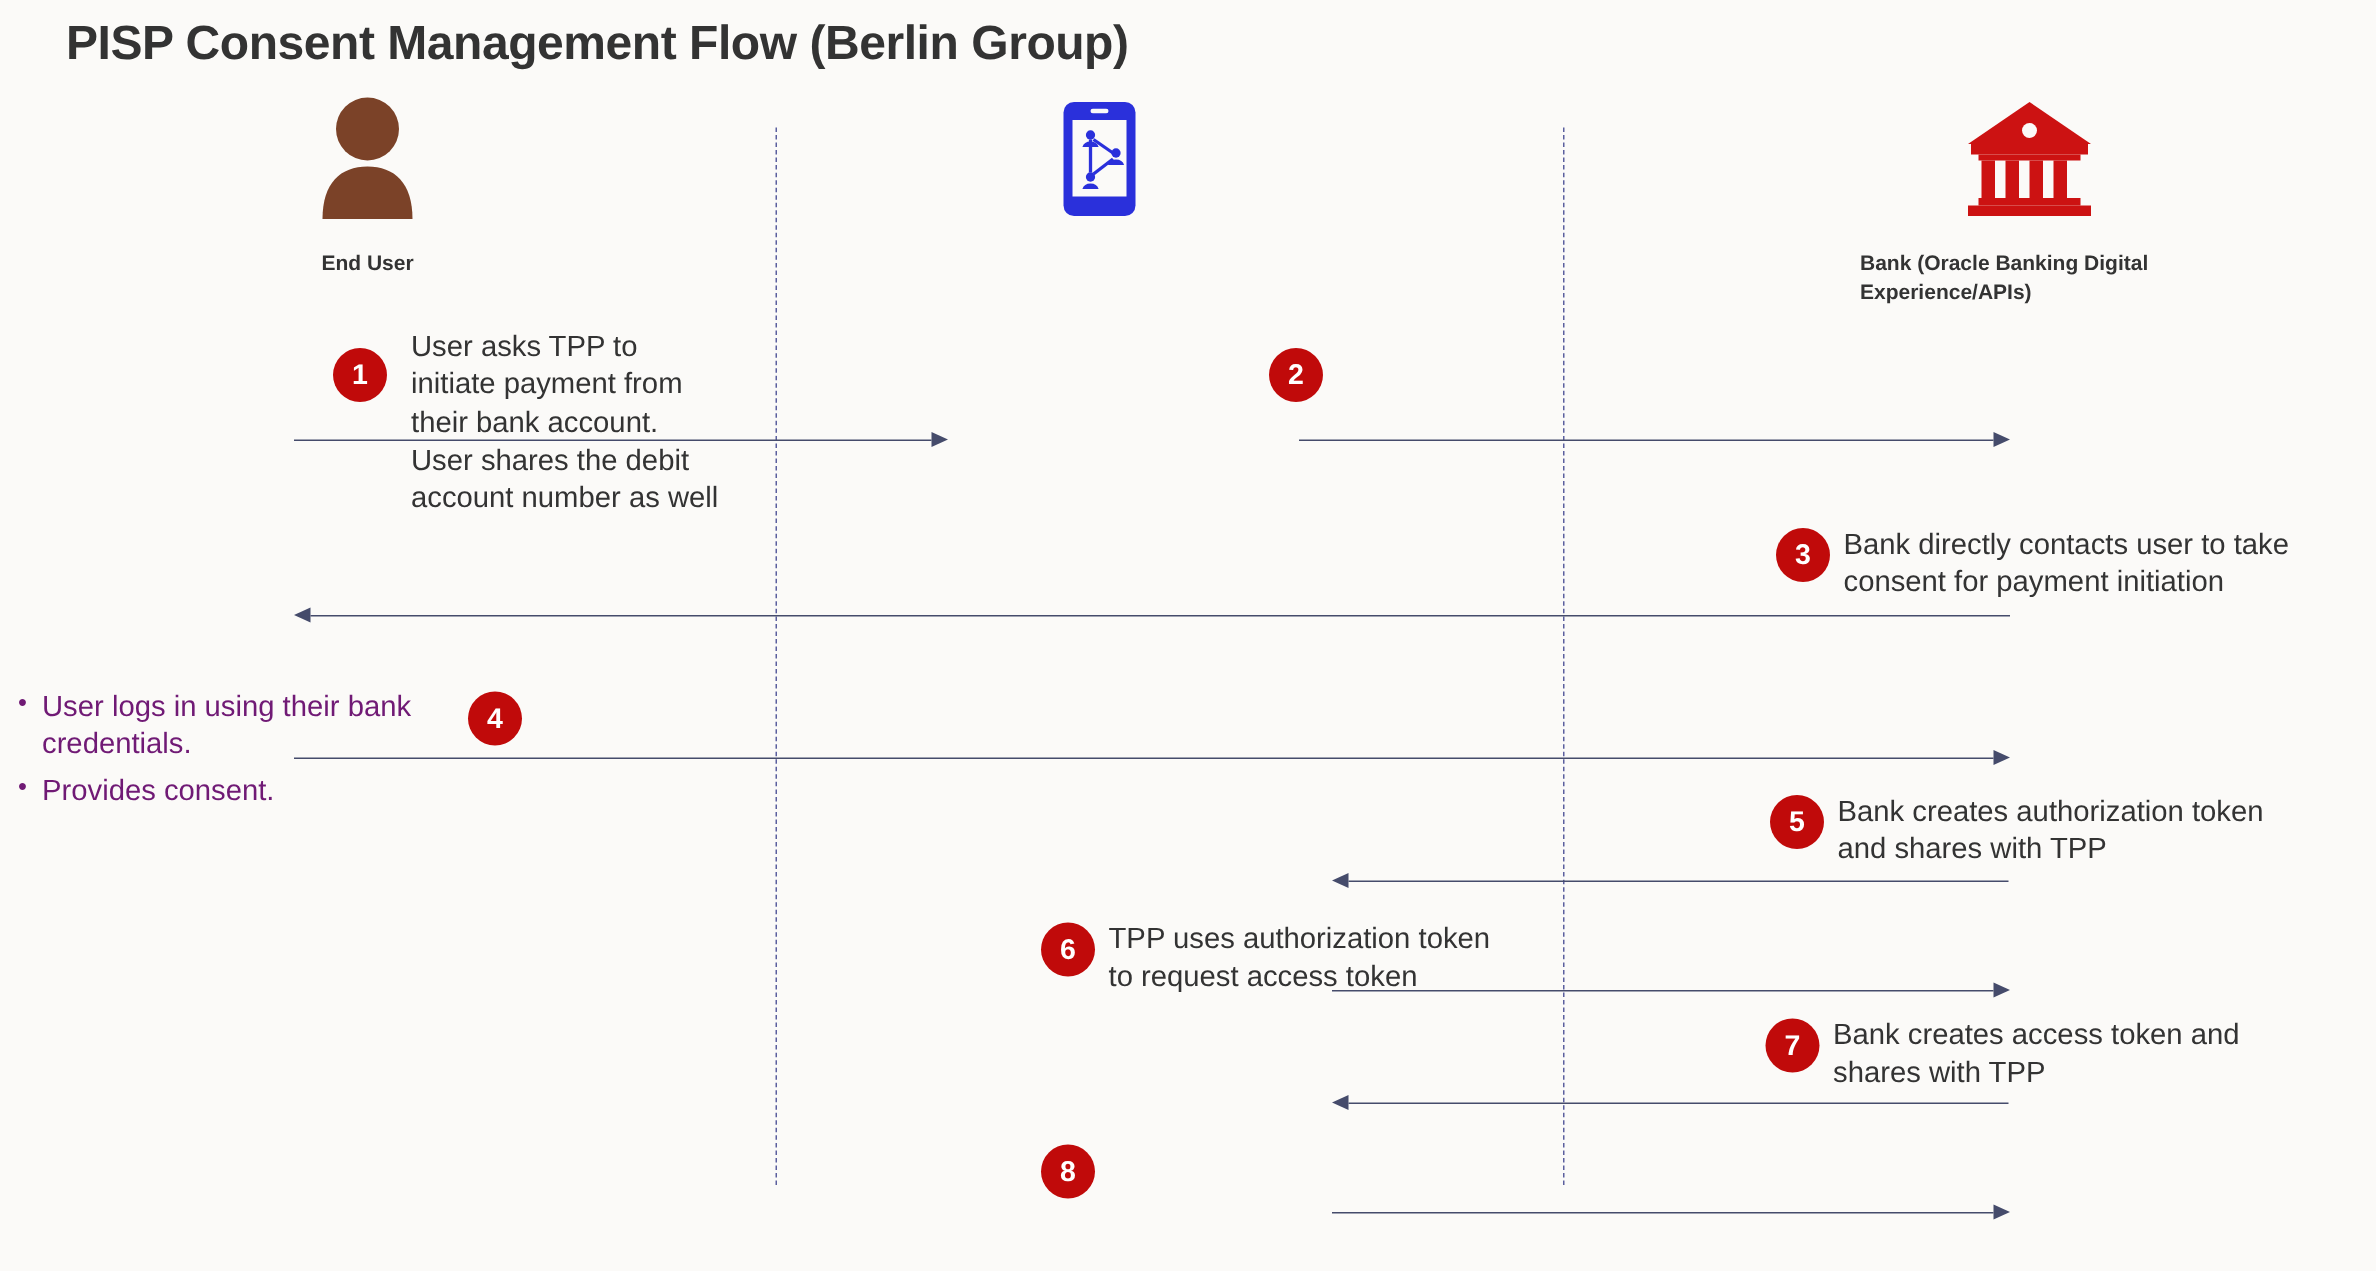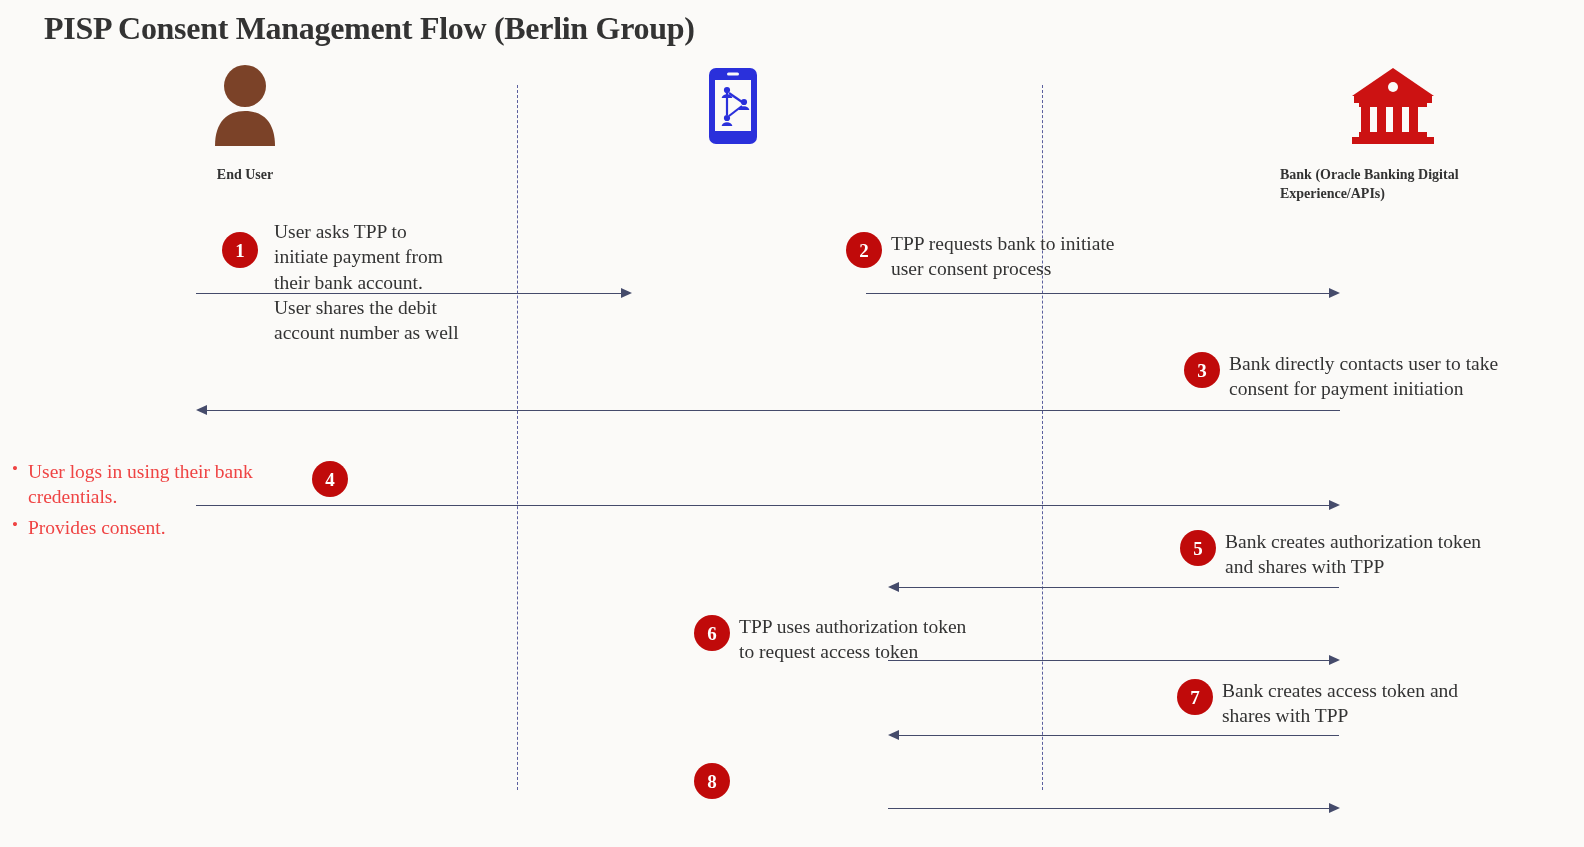--- a/index.html
+++ b/index.html
@@ -5,21 +5,21 @@
   html, body {
     margin: 0;
     padding: 0;
     background: #FBFAF8;
   }
   #canvas {
     position: relative;
     width: 1584px;
     height: 847px;
     background: #FBFAF8;
-    font-family: Liberation Serif, serif;
+    font-family: Liberation Sans, sans-serif;
     overflow: hidden;
   }
 
   
   #diagram-title {
     position: absolute;
     left: 44px;
     top: 10px;
     font-size: 32px;
     font-weight: bold;
@@ -99,21 +99,21 @@
     font-size: 19.5px;
     color: #333333;
     line-height: 1.30;
     white-space: pre-line;
   }
 
   
   .step-list {
     position: absolute;
     font-size: 19.5px;
-    color: #ef4444;
+    color: #701a75;
     line-height: 1.30;
   }
   .step-list ul {
     margin: 0;
     padding: 0;
     list-style: none;
   }
   .step-list li {
     position: relative;
     padding-left: 22px;
@@ -161,21 +161,21 @@
             <path d="M15.6 32 a5.6 5 0 0 1 10.8 0 z"></path>
           <circle cx="38" cy="36" r="3.1"></circle>
             <path d="M32.6 44 a5.6 5 0 0 1 10.8 0 z"></path>
           <circle cx="21" cy="52" r="3.1"></circle>
             <path d="M15.6 60 a5.6 5 0 0 1 10.8 0 z"></path>
         </g>
       </svg>
     </div>
   </div>
 
-  <div class="actor" style="left:1275px; top:62px; width:275px; text-align:left;">
+  <div class="actor" style="left:1235px; top:62px; width:275px; text-align:left;">
     <div class="actor-icon" style="justify-content:flex-start; padding-left:75px;">
       <svg width="86" height="80" viewBox="0 0 86 80" aria-hidden="true">
         <path d="M43 2 L84 30 L2 30 Z" fill="#CC1212"></path>
         <circle cx="43" cy="21" r="5" fill="#FBFAF8"></circle>
         <rect x="4" y="30" width="78" height="7" fill="#CC1212"></rect>
         <rect x="9" y="37" width="68" height="4" fill="#CC1212"></rect>
         <g fill="#CC1212">
           <rect x="11" y="41" width="9" height="25"></rect>
           <rect x="27" y="41" width="9" height="25"></rect>
           <rect x="43" y="41" width="9" height="25"></rect>
@@ -201,22 +201,20 @@
 initiate payment from
 their bank account.
 User shares the debit
 account number as well</div>
   </div>
 
   <div class="msg-line" style="left:866px; top:293px; width:463px;"></div>
   <div class="arrow-head right" style="left:1329px; top:287.5px;"></div>
   <div class="step" style="left:846px; top:232px;">
     <div class="step-badge">2</div>
-    <div class="step-text" style="margin-top:-1px;">TPP requests bank to initiate
-user consent process</div>
   </div>
 
   <div class="msg-line" style="left:207px; top:410px; width:1133px;"></div>
   <div class="arrow-head left" style="left:196px; top:404.5px;"></div>
   <div class="step" style="left:1184px; top:352px;">
     <div class="step-badge">3</div>
     <div class="step-text" style="margin-top:-1px;">Bank directly contacts user to take
 consent for payment initiation</div>
   </div>
 

